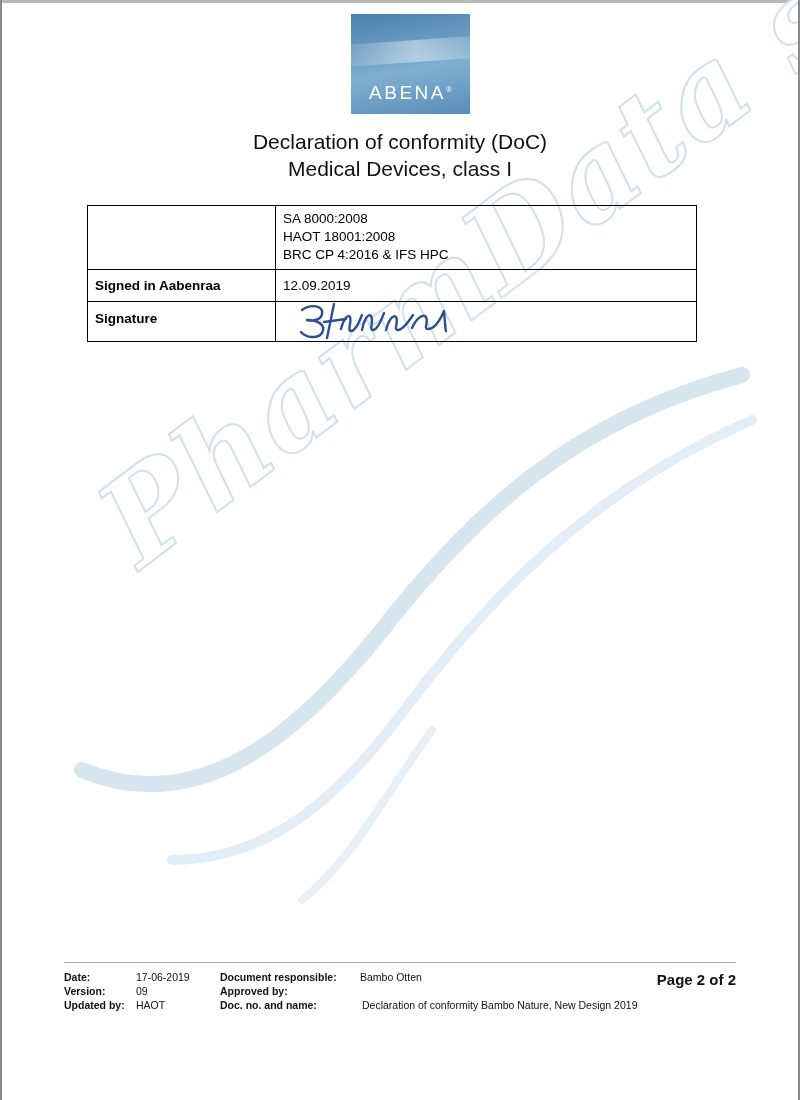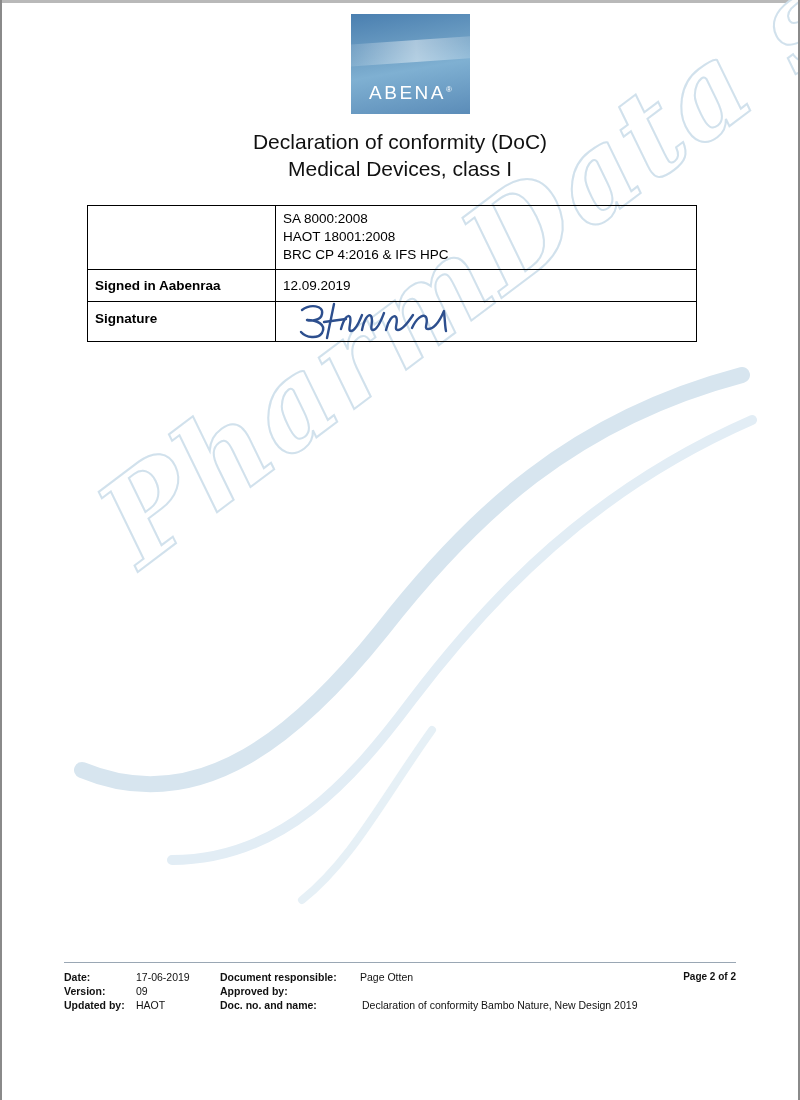--- a/index.html
+++ b/index.html
@@ -169,21 +169,21 @@
   }
   .footer-table td {
     padding: 1px 0;
     vertical-align: top;
     white-space: nowrap;
   }
   .f-key { font-weight: bold; width: 72px; }
   .f-val { width: 84px; }
   .f-key2 { font-weight: bold; width: 140px; }
   .f-val2 { width: 200px; }
-  .f-page { text-align: right; font-weight: bold; font-size: 10px; }
+  .f-page { text-align: right; font-weight: bold; font-size: 15px; }
 </style>
 </head>
 <body>
 
 <div class="page">
 
   <div class="watermark">
     <svg class="wm-swoosh" viewBox="0 0 720 620" xmlns="http://www.w3.org/2000/svg">
       <path d="M30 470 C 150 520, 250 430, 330 330 C 420 215, 520 120, 690 75" fill="none" stroke="#d7e5ef" stroke-width="16" stroke-linecap="round"></path>
       <path d="M120 560 C 230 560, 300 480, 360 400 C 440 295, 540 190, 700 120" fill="none" stroke="#e2edf5" stroke-width="10" stroke-linecap="round"></path>
@@ -239,21 +239,21 @@
     </table>
 
   <div class="footer">
     <div class="footer-rule"></div>
     <table class="footer-table">
       <tbody>
           <tr>
         <td class="f-key">Date:</td>
         <td class="f-val">17-06-2019</td>
         <td class="f-key2">Document responsible:</td>
-        <td class="f-val2">Page Otten</td>
+        <td class="f-val2">Bambo Otten</td>
         <td class="f-page" rowspan="2">Page 2 of 2</td>
       </tr>
       <tr>
         <td class="f-key">Version:</td>
         <td class="f-val">09</td>
         <td class="f-key2">Approved by:</td>
         <td class="f-val2"></td>
       </tr>
       <tr>
         <td class="f-key">Updated by:</td>

